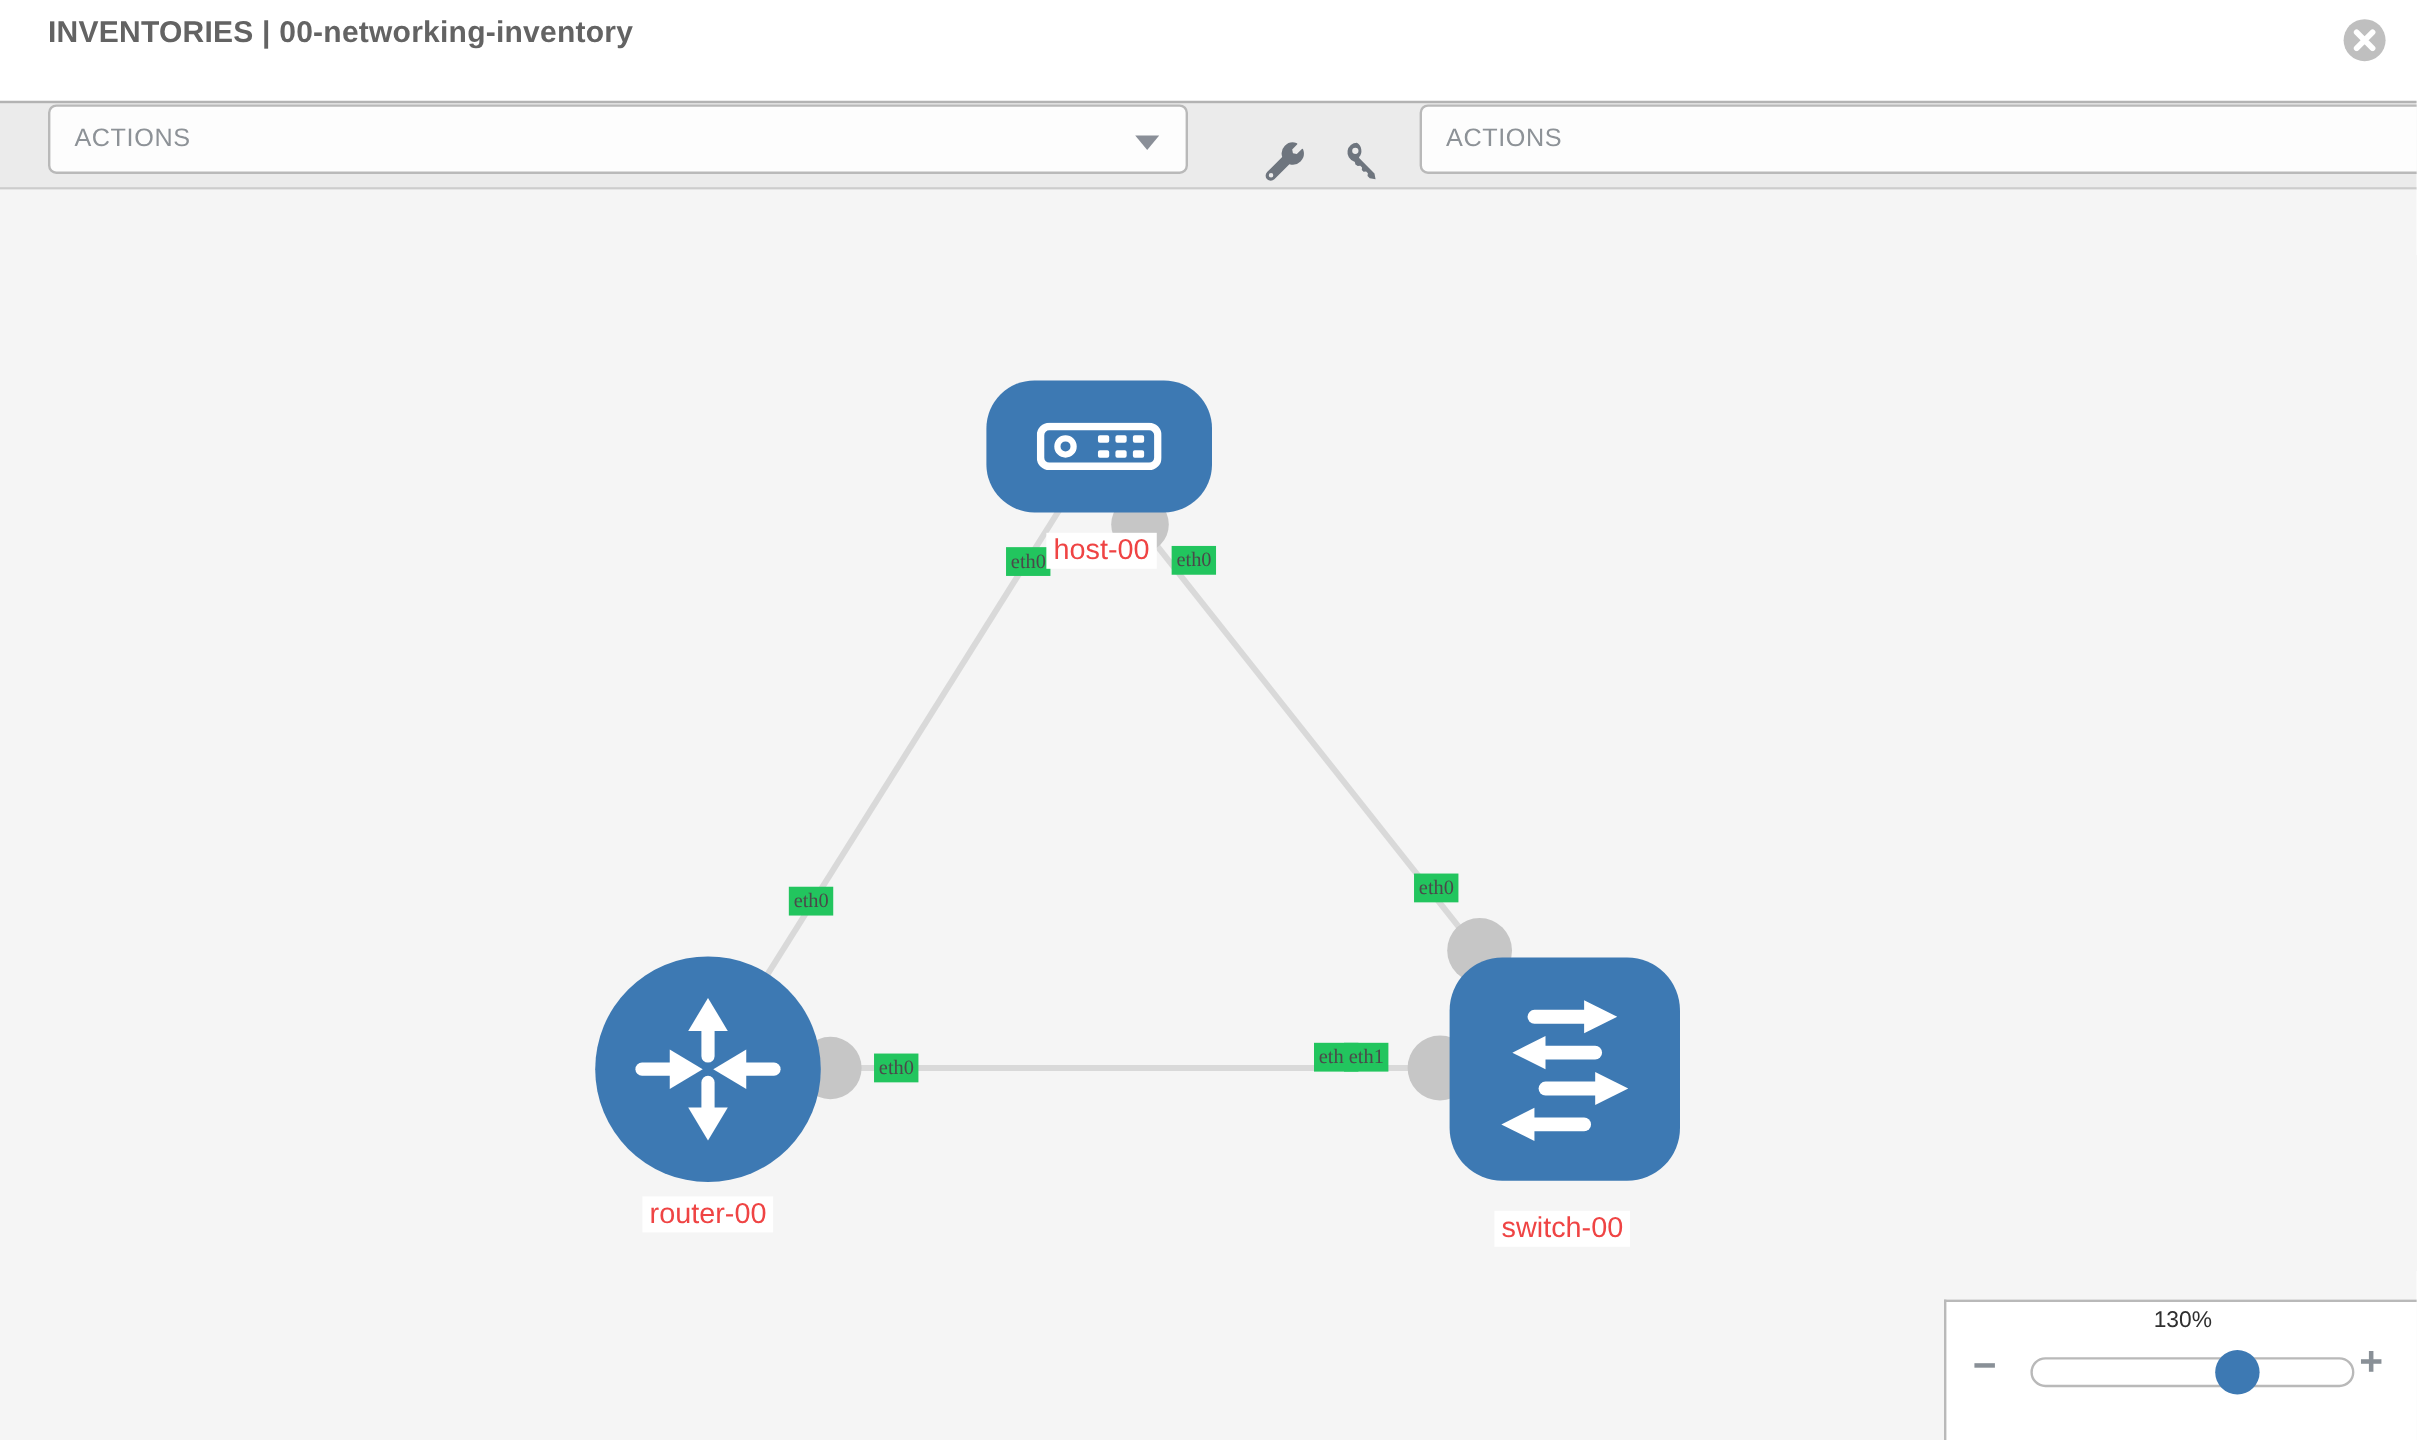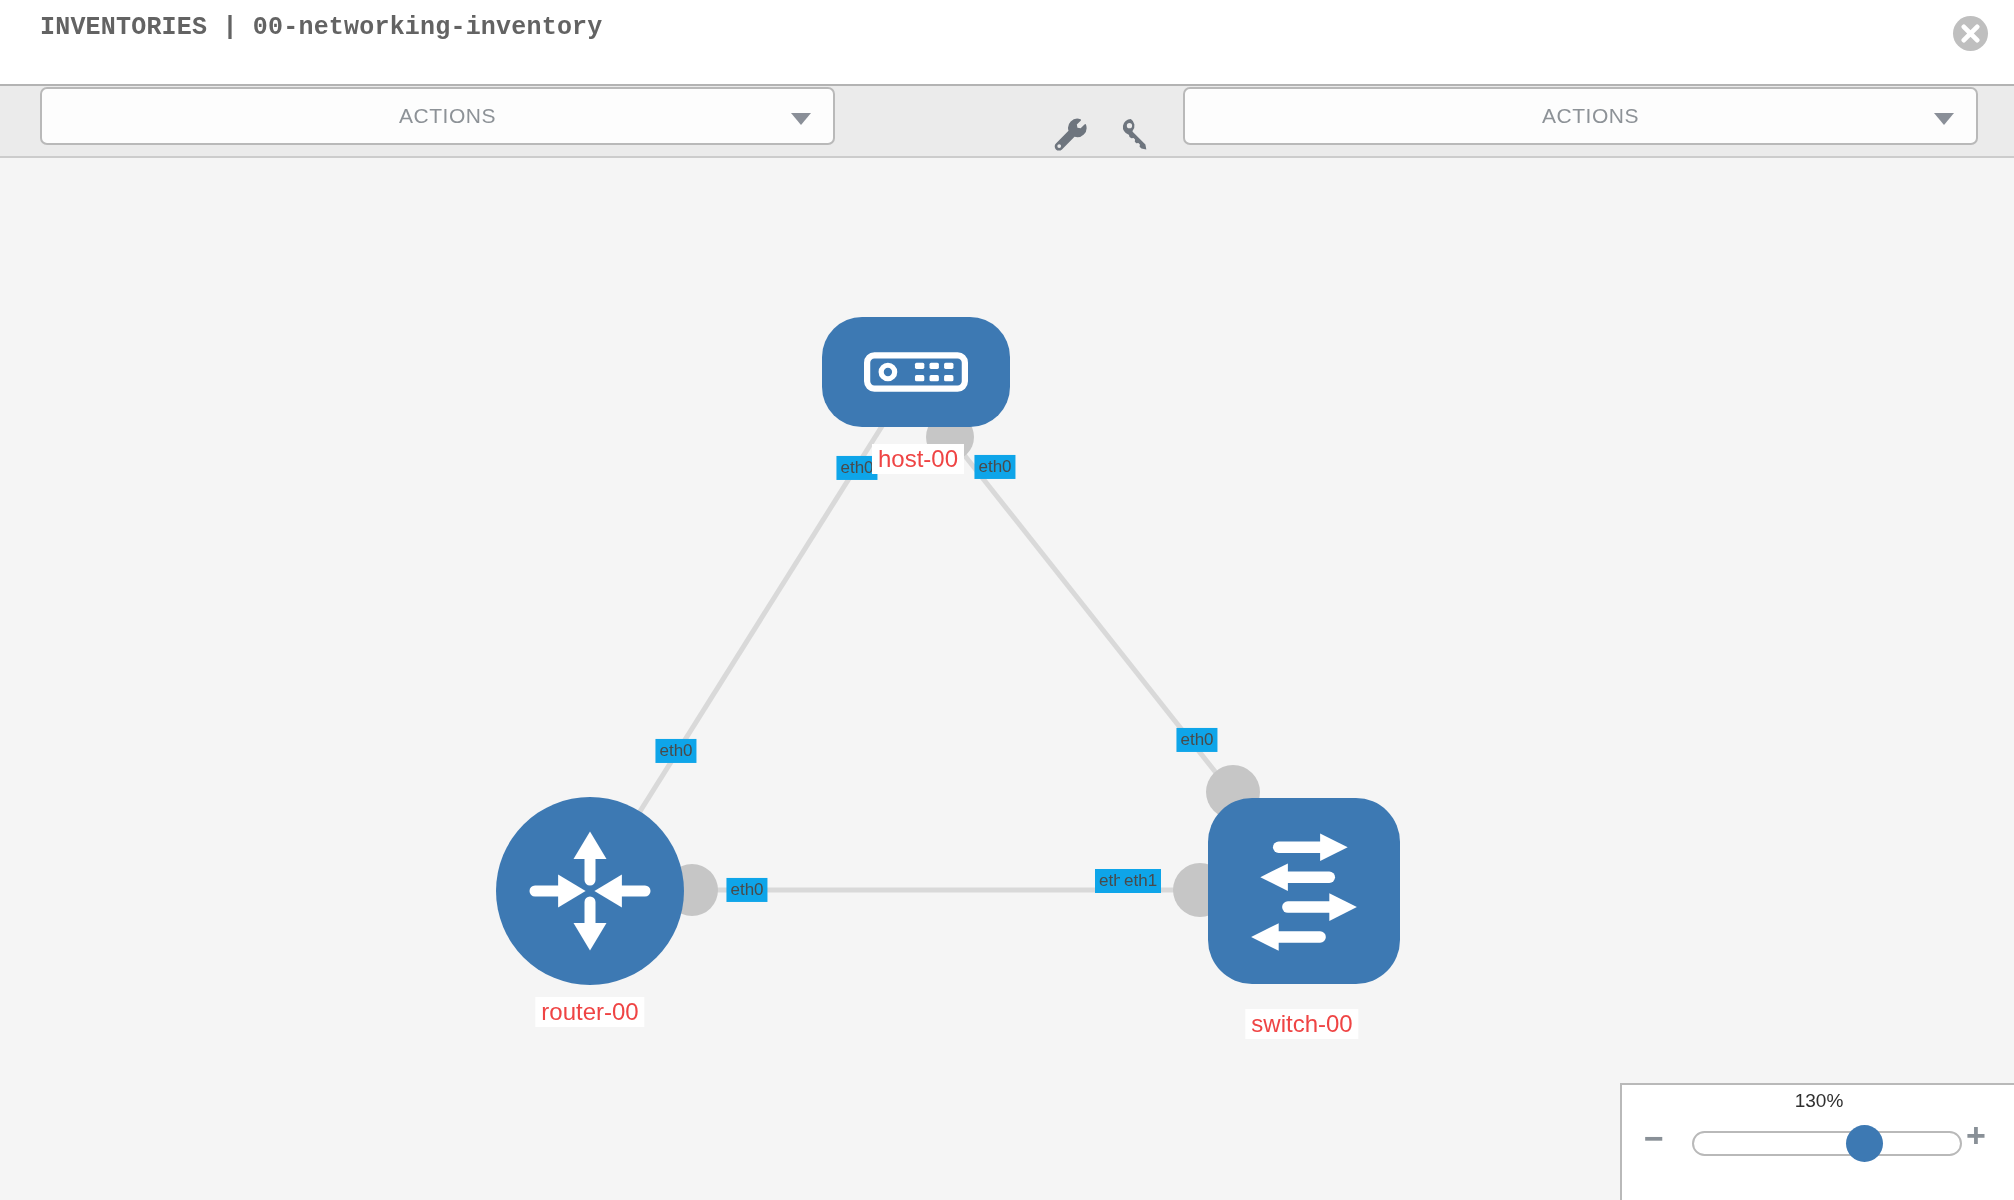--- a/index.html
+++ b/index.html
@@ -2,45 +2,45 @@
 <html><head>
 <meta charset="utf-8">
 <style>
   * { margin:0; padding:0; box-sizing:border-box; }
   html,body { width:2014px; height:1200px; overflow:hidden; background:#fff;
     font-family:"Liberation Sans","DejaVu Sans",sans-serif; }
   .stage { position:relative; width:2014px; height:1200px; background:#fff; overflow:hidden; }
 
   
   .header { position:absolute; left:0; top:0; width:2014px; height:84px; background:#fff; }
-  .page-title { position:absolute; left:40px; top:13px; font-size:25px; font-weight:700; color:#636363; letter-spacing:.2px;font-family:Liberation Mono, monospace; }
+  .page-title { position:absolute; left:40px; top:13px; font-size:25px; font-weight:700; color:#636363; letter-spacing:.2px; }
   .close-btn { position:absolute; left:1953px; top:16px; width:35px; height:35px; border-radius:50%;
     background:#bfbfbf; display:flex; align-items:center; justify-content:center; cursor:pointer; }
 
   
   .toolbar { position:absolute; left:0; top:84px; width:2014px; height:74px; background:#ebebeb;
     border-top:2px solid #b3b3b3; border-bottom:2px solid #cccccc; }
-  .select-box { position:absolute; top:1px; height:58px; width:795px; background:#fdfdfd;
-    border:2px solid #b9b9b9; border-radius:7px; display:flex; align-items:center; cursor:pointer;justify-content:center; }
+  .select-box { position:absolute; top:1px; height:58px; width:950px; background:#fdfdfd;
+    border:2px solid #b9b9b9; border-radius:7px; display:flex; align-items:center; cursor:pointer; }
   .select-box .lbl { margin-left:20px; font-size:21px; color:#8d9297; letter-spacing:.5px; }
   .caret { position:absolute; right:22px; top:24px; width:0; height:0;
     border-left:10px solid transparent; border-right:10px solid transparent; border-top:12px solid #8a8f98; }
   .tool-icon { position:absolute; top:30px; width:36px; height:36px; cursor:pointer; }
 
   
   .canvas { position:absolute; left:0; top:158px; width:2014px; height:1042px; background:#f5f5f5; }
   .links-svg { position:absolute; left:0; top:0; }
 
   .node { position:absolute; background:#3d79b3; display:flex; align-items:center; justify-content:center; cursor:pointer; }
   .node.host   { left:822px;  top:159px; width:188px; height:110px; border-radius:40px; }
   .node.router { left:496px;  top:639px; width:188px; height:188px; border-radius:50%; }
   .node.switch { left:1208px; top:640px; width:192px; height:186px; border-radius:44px; }
 
-  .net-label { position:absolute; transform:translate(-50%,-50%); background:#0ea5e9; color:#4a4a4a;
-    font-size:17px; line-height:1.3; padding:1px 4px; white-space:nowrap; }
+  .net-label { position:absolute; transform:translate(-50%,-50%); background:#22c55e; color:#4a4a4a;
+    font-size:17px; line-height:1.3; padding:1px 4px; white-space:nowrap;font-family:Liberation Serif, serif; }
   .node-name { position:absolute; transform:translate(-50%,-50%); background:#fff; color:#ef4444;
     font-size:24px; line-height:1.25; padding:0 6px; white-space:nowrap; }
   .lbl-abs { transform:none; }
 
   
   .zoom-panel { position:absolute; left:1620px; top:1083px; width:400px; height:130px; background:#fff;
     border-top:2px solid #b9b9b9; border-left:2px solid #b9b9b9; }
   .zoom-value { position:absolute; left:0; top:5px; width:394px; text-align:center; font-size:19px; color:#2f2f2f; }
   .zoom-minus,.zoom-plus { position:absolute; top:30px; font-size:34px; font-weight:700; color:#899097; cursor:pointer; line-height:1; }
   .zoom-minus { left:22px; top:36px; }

